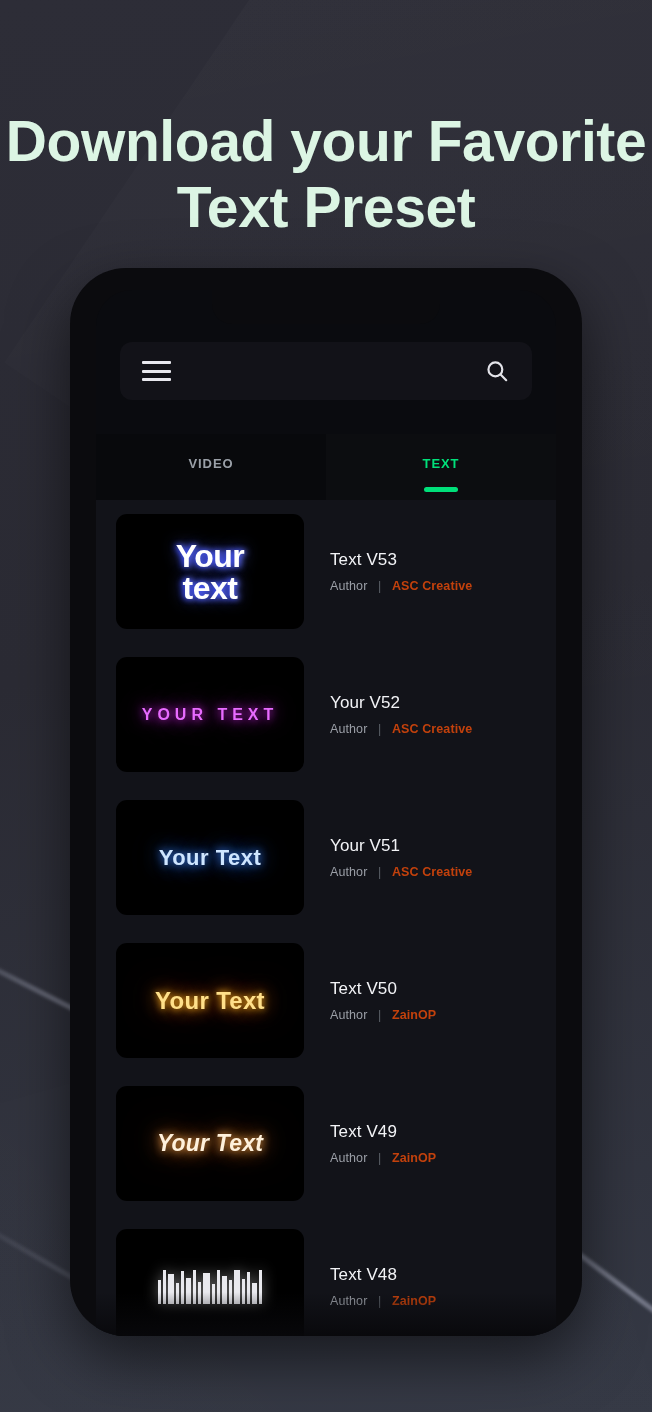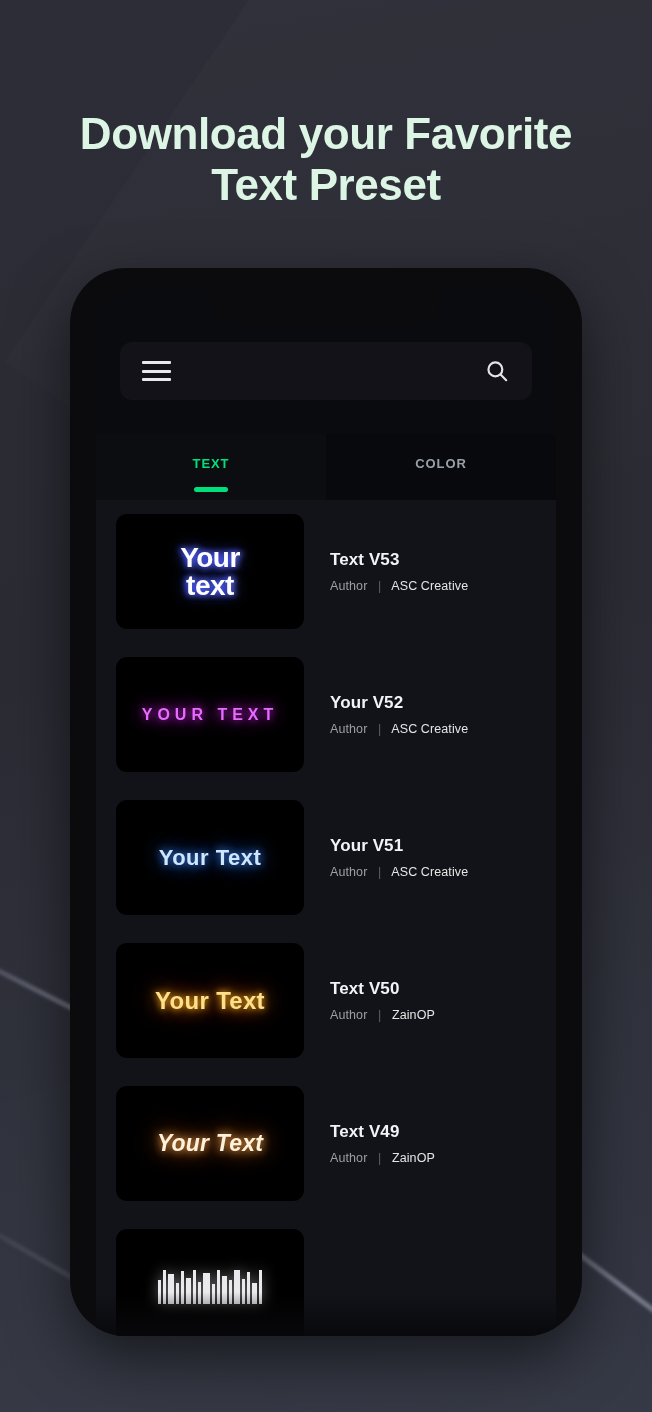--- a/index.html
+++ b/index.html
@@ -48,21 +48,21 @@
   .streak-a { width:420px; left:-110px; top:1020px; transform:rotate(27deg); }
   .streak-b { width:520px; left:370px; top:1290px; transform:rotate(37deg); }
   .streak-c { width:300px; left:-90px; top:1268px; transform:rotate(30deg); opacity:.35; }
 
   
   #headline {
     position:absolute;
     top:108px; left:0; width:652px;
     text-align:center;
     color:#dcf5e4;
-    font-size:44px;
+    font-size:57px;
     font-weight:bold;
     line-height:1.16;
     letter-spacing:-0.4px;
     white-space:pre-line;
   }
 
   
   #phone {
     position:absolute;
     left:70px; top:268px;
@@ -164,32 +164,32 @@
     display:flex;
     align-items:center;
     justify-content:center;
     cursor:pointer;
   }
   .thumb .tx { text-align:center; line-height:1.0; user-select:none; }
   .meta { margin-left:26px; }
   .title {
     color:#f2f3f6;
     font-size:17px;
-    font-weight:bold;
+    font-weight:normal;
     letter-spacing:0.1px;
     margin-bottom:9px;
   }
   .byline { font-size:12.5px; letter-spacing:0.1px; }
   .byline .lbl { color:#9b9fa7; }
   .byline .sep { color:#5a5e66; margin:0 7px; }
-  .byline .who { color:#e5e5e5; }
+  .byline .who { color:#c2410c;font-weight:bold; }
 
   
   .t-v53 {
-    font-size:28px; font-weight:bold; color:#fff;
+    font-size:32px; font-weight:bold; color:#fff;
     text-shadow:-2px 0 6px #3b4cff, 2px 0 6px #6f7bff, 0 0 16px rgba(90,110,255,.8);
     letter-spacing:-0.5px;
   }
   .t-v52 {
     font-size:16px; font-weight:bold; color:#e86bff;
     letter-spacing:5px;
     text-shadow:0 0 8px #c026d3, 0 0 18px rgba(192,38,211,.9), 0 0 32px rgba(192,38,211,.55);
   }
   .t-v51 {
     font-size:22px; font-weight:bold; color:#cfe6ff;
@@ -242,26 +242,26 @@
             <span></span>
             <span></span>
         </div>
         <svg class="search-ico" viewBox="0 0 24 24" fill="none" stroke="#e3e3e9" stroke-width="2" stroke-linecap="round">
           <circle cx="10.5" cy="10.5" r="6.4"></circle>
           <line x1="15.3" y1="15.3" x2="20.5" y2="20.5"></line>
         </svg>
       </div>
 
       <div id="tabbar">
+        <div class="tab">
+          <span>VIDEO</span>
+        </div>
         <div class="tab active">
           <span>TEXT</span>
           <span class="indicator"></span>
-        </div>
-        <div class="tab">
-          <span>COLOR</span>
         </div>
       </div>
 
       <div id="list">
 
         <div class="row">
           <div class="thumb">
             <div class="tx t-v53">Your<br>text</div>
           </div>
           <div class="meta">
@@ -346,20 +346,28 @@
                 <i style="height:98%"></i>
                 <i style="height:80%;width:5px"></i>
               <i style="height:68%"></i>
                 <i style="height:100%;width:6px"></i>
                 <i style="height:72%"></i>
               <i style="height:92%"></i>
                 <i style="height:60%;width:5px"></i>
                 <i style="height:100%"></i>
             </div>
           </div>
+          <div class="meta">
+            <div class="title">Text V48</div>
+            <div class="byline">
+              <span class="lbl">Author</span>
+              <span class="sep">|</span>
+              <span class="who">ZainOP</span>
+            </div>
+          </div>
         </div>
 
       </div>
 
       <div id="phone-fade"></div>
     </div>
   </div>
 
 </div>
 

